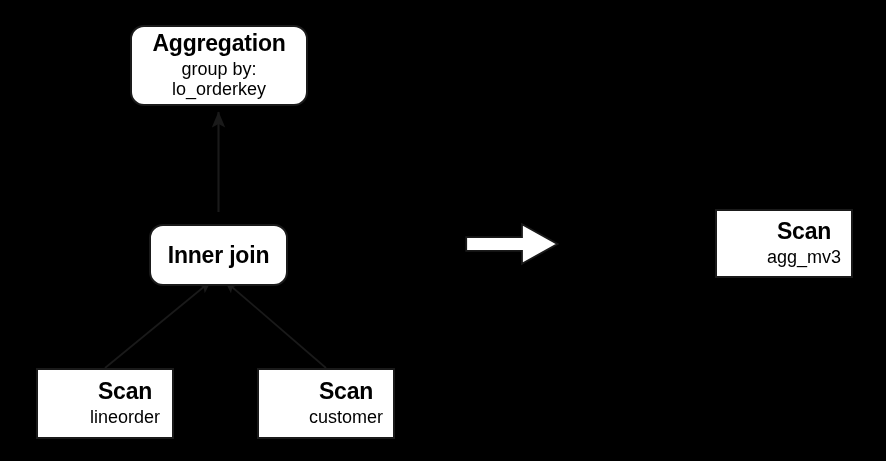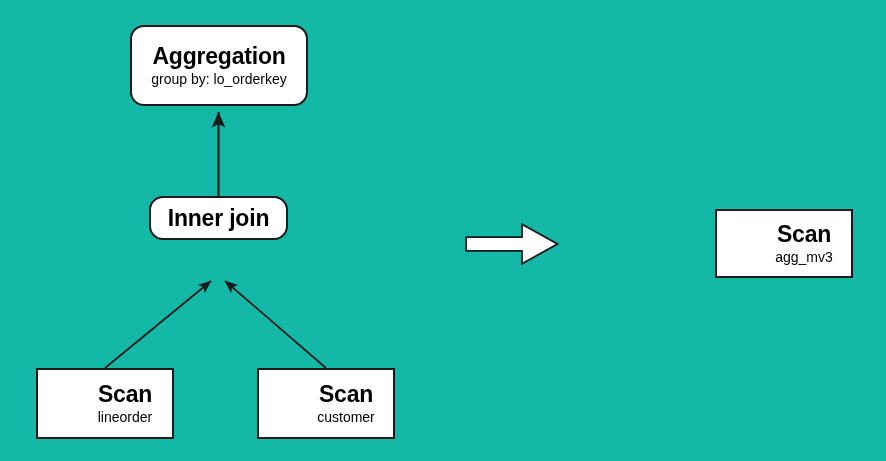--- a/index.html
+++ b/index.html
@@ -11,21 +11,21 @@
   body {
     width: 886px;
     height: 461px;
     font-family: "Liberation Sans", sans-serif;
     overflow: hidden;
   }
   #canvas {
     position: relative;
     width: 886px;
     height: 461px;
-    background: #14b8a6;
+    background: #000000;
     text-decoration: underline;
   }
   #edges {
     position: absolute;
     left: 0;
     top: 0;
     width: 886px;
     height: 461px;
     pointer-events: none;
   }
@@ -49,35 +49,35 @@
   }
   .node-title {
     font-weight: bold;
     font-size: 23px;
     line-height: 1.08;
     color: #000000;
     letter-spacing: -0.2px;
   }
   .node-sub {
     font-weight: normal;
-    font-size: 14px;
+    font-size: 18px;
     line-height: 1.15;
     color: #000000;
     margin-top: 3px;
   }
   .node-title.solo {
     margin-bottom: 0;
   }
 
   
   #node-aggregation {
     left: 130px; top: 25px; width: 178px; height: 81px;
   }
   #node-innerjoin {
-    left: 149px; top: 196px; width: 139px; height: 44px;
+    left: 149px; top: 224px; width: 139px; height: 62px;
   }
   #node-scan-lineorder {
     left: 36px; top: 368px; width: 138px; height: 71px;
   }
   #node-scan-customer {
     left: 257px; top: 368px; width: 138px; height: 71px;
   }
   
   #node-scan-aggmv3 {
     left: 715px; top: 209px; width: 138px; height: 69px;

